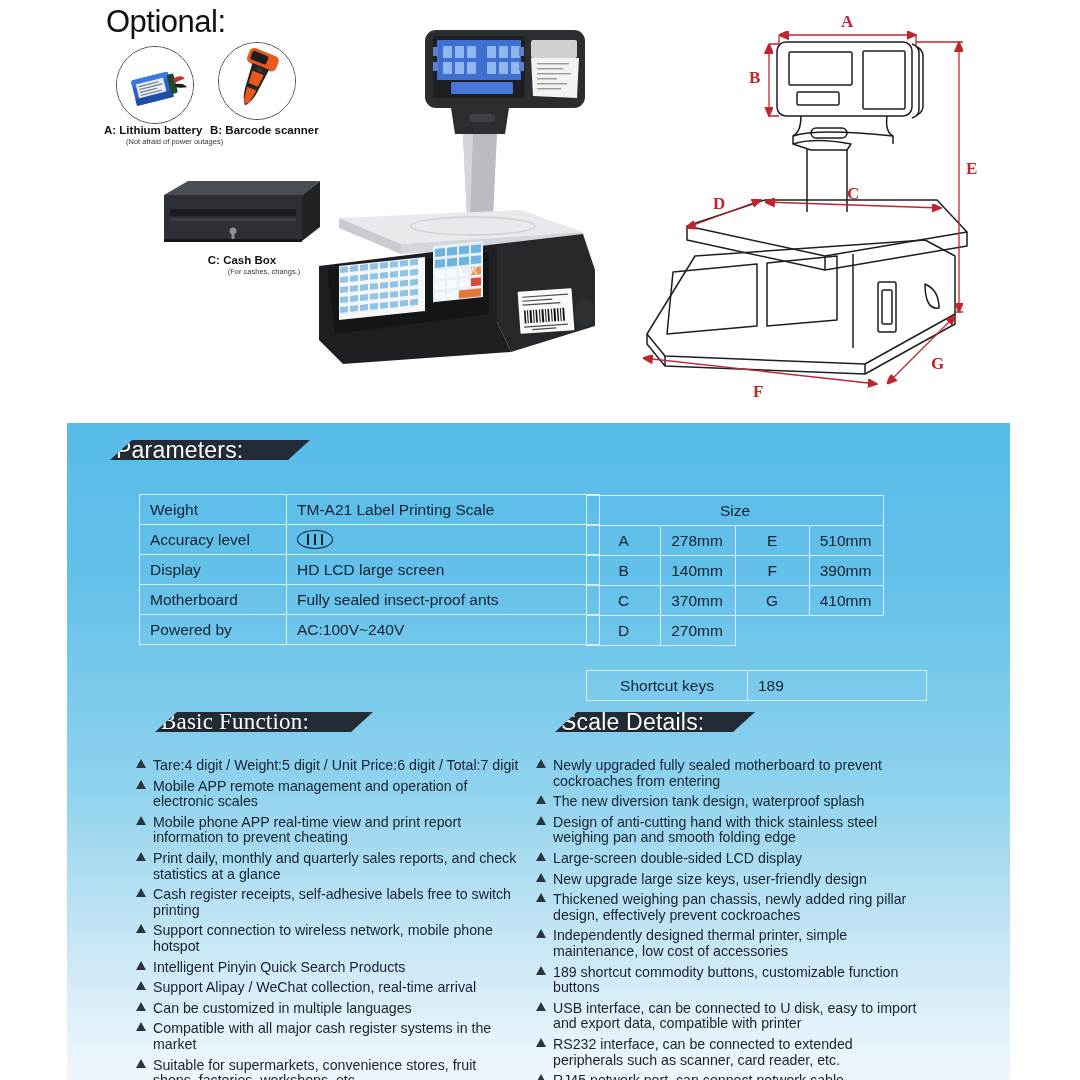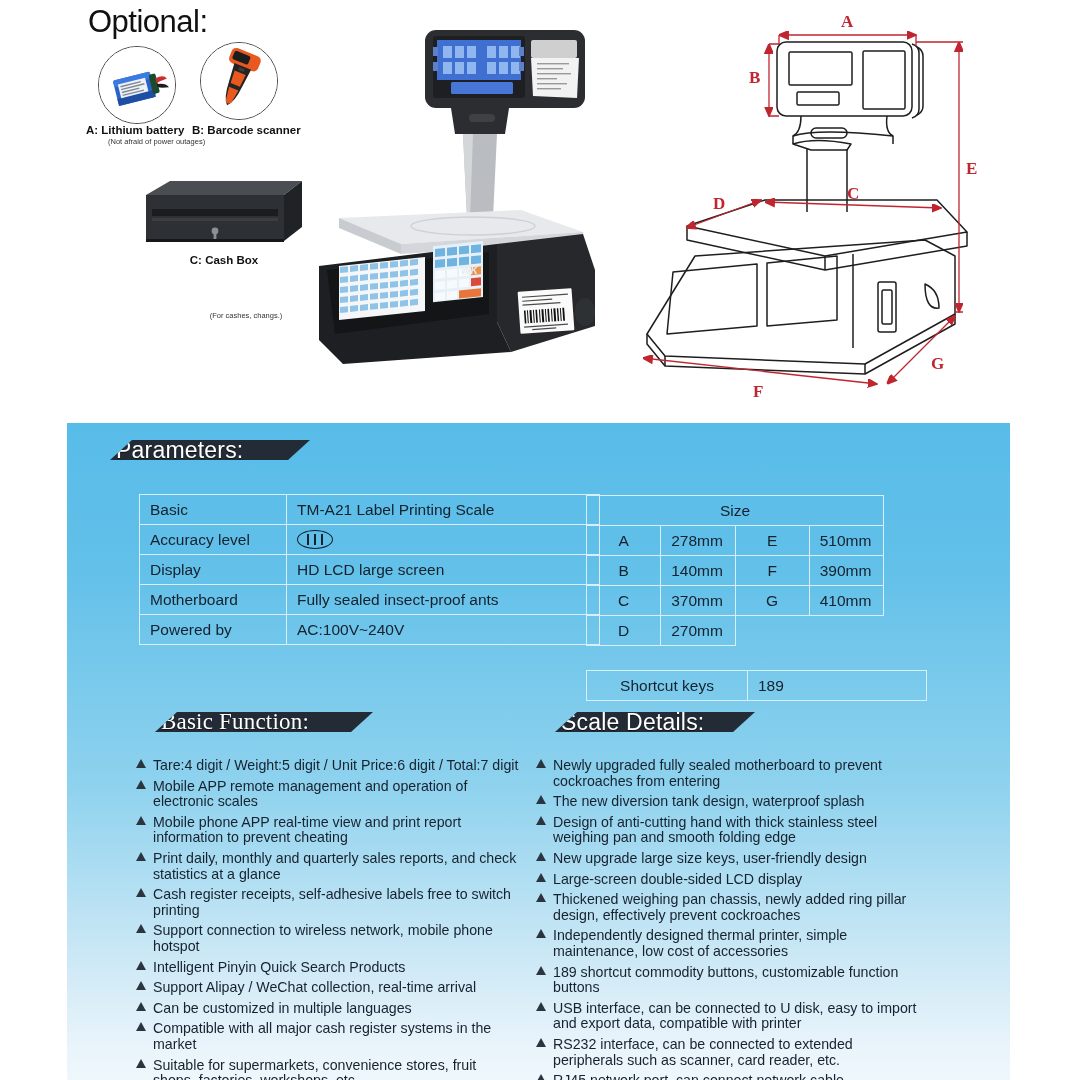--- a/index.html
+++ b/index.html
@@ -6,39 +6,39 @@
   body{
     width:1080px;height:1080px;background:#ffffff;
     font-family:"Liberation Sans",sans-serif;
     color:#1a1a1a;overflow:hidden;position:relative;
   }
 
   
   #top-section{position:absolute;left:0;top:0;width:1080px;height:423px;background:#fff;}
 
   
-  #optional-block{position:absolute;left:88px;top:4px;width:230px;}
+  #optional-block{position:absolute;left:106px;top:4px;width:230px;}
   #optional-title{font-size:31px;letter-spacing:-0.5px;color:#111;}
 
   .circle-photo{border:1.6px solid #4a4a4a;border-radius:50%;overflow:hidden;position:relative;background:#fff;}
 
   #acc-row{position:absolute;left:8px;top:42px;width:225px;height:78px;}
   #battery-circle{position:absolute;left:2px;top:0;width:76px;height:76px;}
   #scanner-circle{position:absolute;left:104px;top:-4px;width:76px;height:76px;}
 
   .cap-main{font-size:11.5px;font-weight:bold;color:#111;white-space:nowrap;}
   .cap-sub{font-size:7.5px;color:#333;white-space:nowrap;padding-left:22px;}
 
   #cap-a{position:absolute;left:-2px;top:120px;}
   #cap-a-sub{position:absolute;left:-2px;top:133px;}
   #cap-b{position:absolute;left:104px;top:120px;}
 
   #cashbox-wrap{position:absolute;left:44px;top:165px;width:180px;height:90px;}
   #cap-c{position:absolute;left:56px;top:250px;width:160px;text-align:center;}
-  #cap-c-sub{position:absolute;left:56px;top:263px;width:160px;text-align:center;margin-top:44px;}
+  #cap-c-sub{position:absolute;left:56px;top:263px;width:160px;text-align:center;}
 
   
   #product-photo{position:absolute;left:283px;top:22px;width:340px;height:350px;font-style:italic;}
 
   
   #tech-drawing{position:absolute;left:625px;top:4px;width:450px;height:400px;}
   .dim-label{position:absolute;color:#c0262f;font-family:"Liberation Serif",serif;font-weight:bold;font-size:17px;}
 
   
   #blue-panel{
@@ -403,21 +403,21 @@
 <div class="banner" id="banner-basic">
   <span class="banner-text">Basic Function:</span>
 </div>
 <div class="banner" id="banner-details">
   <span class="banner-text">Scale Details:</span>
 </div>
 
 <table class="tbl" id="params-table">
     <tbody>
   <tr>
-    <td class="k">Basic</td>
+    <td class="k">Weight</td>
     <td class="v">TM-A21 Label Printing Scale</td>
   </tr>
   <tr>
     <td class="k">Accuracy level</td>
     <td class="v">
       <span class="oiml"><i></i><i></i><i></i></span>
     </td>
   </tr>
   <tr>
     <td class="k">Display</td>
@@ -486,21 +486,21 @@
   <div class="blt"><span class="tri"></span><span>Support Alipay / WeChat collection, real-time arrival</span></div>
   <div class="blt"><span class="tri"></span><span>Can be customized in multiple languages</span></div>
   <div class="blt"><span class="tri"></span><span>Compatible with all major cash register systems in the market</span></div>
   <div class="blt"><span class="tri"></span><span>Suitable for supermarkets, convenience stores, fruit shops, factories, workshops, etc.</span></div>
 </div>
 
 <div class="bullets" id="list-details">
   <div class="blt"><span class="tri"></span><span>Newly upgraded fully sealed motherboard to prevent cockroaches from entering</span></div>
   <div class="blt"><span class="tri"></span><span>The new diversion tank design, waterproof splash</span></div>
   <div class="blt"><span class="tri"></span><span>Design of anti-cutting hand with thick stainless steel weighing pan and smooth folding edge</span></div>
+  <div class="blt"><span class="tri"></span><span>Large-screen double-sided LCD display</span></div>
   <div class="blt"><span class="tri"></span><span>New upgrade large size keys, user-friendly design</span></div>
-  <div class="blt"><span class="tri"></span><span>Large-screen double-sided LCD display</span></div>
   <div class="blt"><span class="tri"></span><span>Thickened weighing pan chassis, newly added ring pillar design, effectively prevent cockroaches</span></div>
   <div class="blt"><span class="tri"></span><span>Independently designed thermal printer, simple maintenance, low cost of accessories</span></div>
   <div class="blt"><span class="tri"></span><span>189 shortcut commodity buttons, customizable function buttons</span></div>
   <div class="blt"><span class="tri"></span><span>USB interface, can be connected to U disk, easy to import and export data, compatible with printer</span></div>
   <div class="blt"><span class="tri"></span><span>RS232 interface, can be connected to extended peripherals such as scanner, card reader, etc.</span></div>
   <div class="blt"><span class="tri"></span><span>RJ45 network port, can connect network cable</span></div>
 </div>
 
 </body></html>

